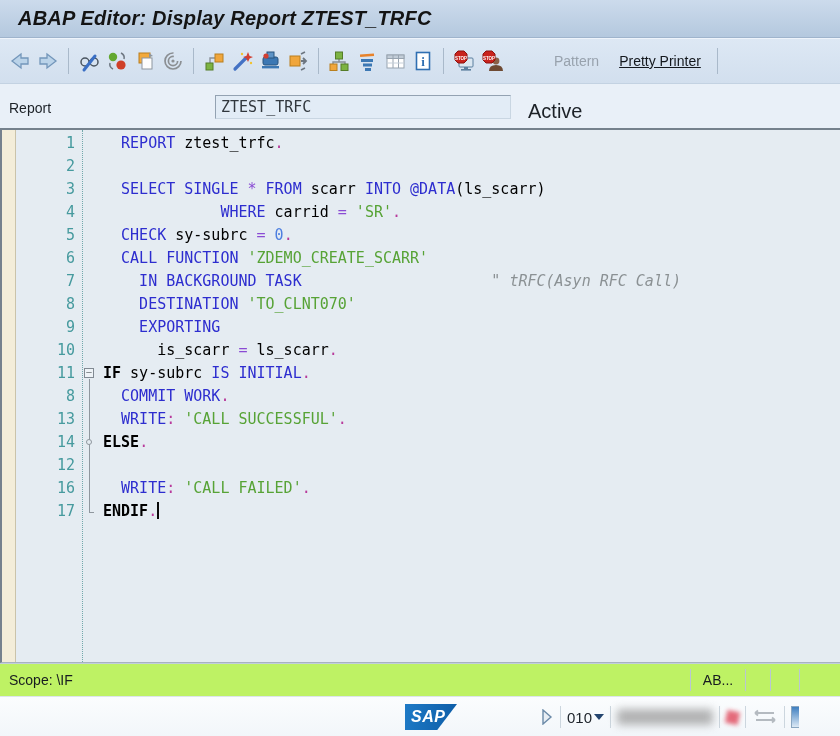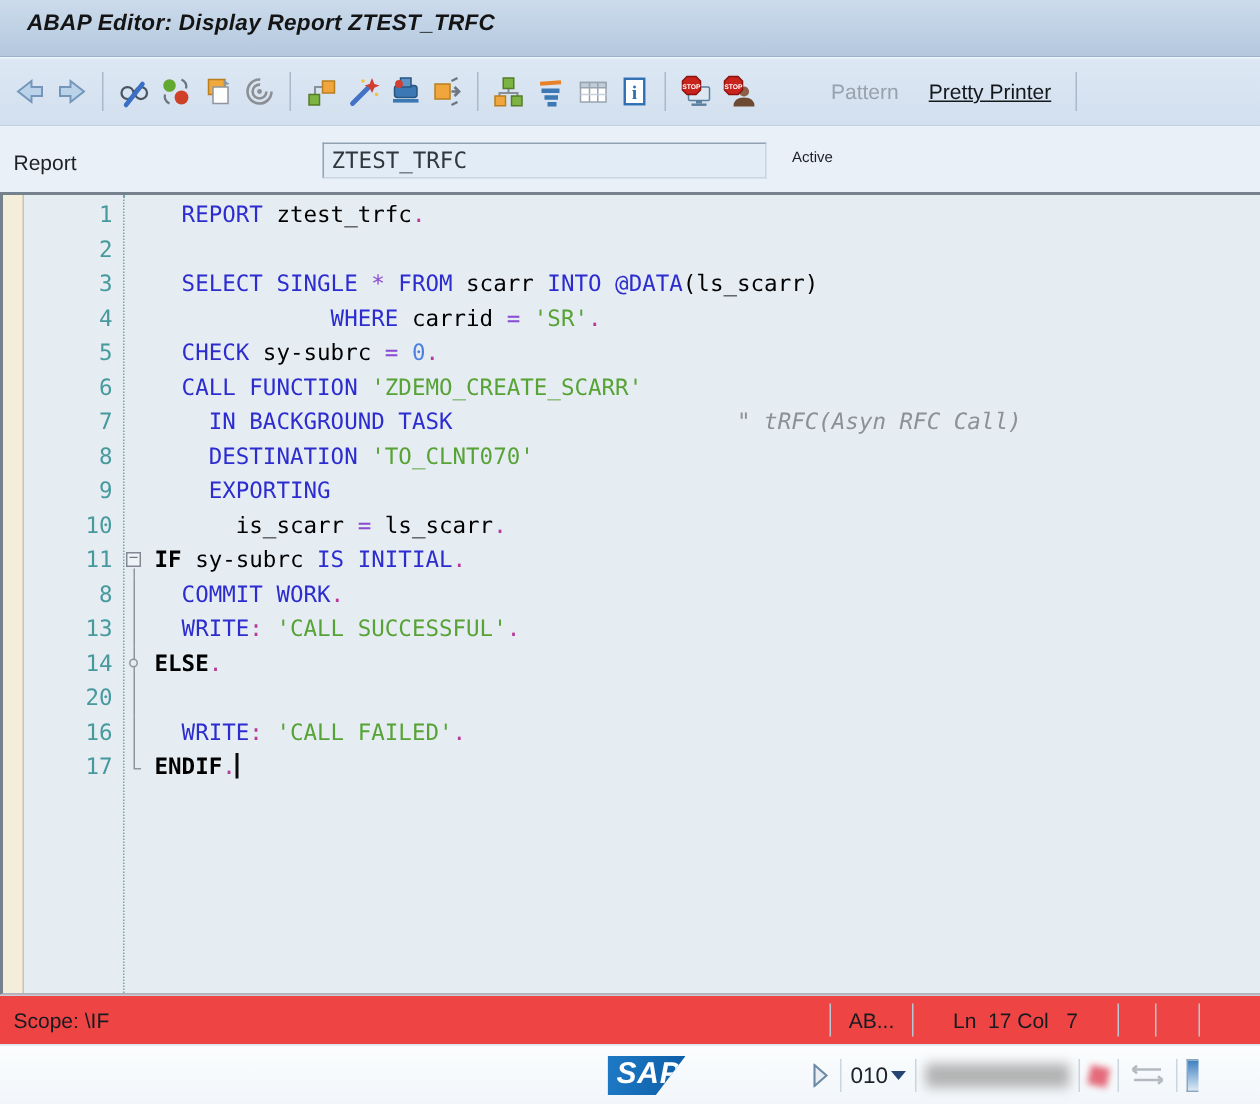--- a/index.html
+++ b/index.html
@@ -1,36 +1,36 @@
 <!DOCTYPE html>
 <html><head>
 <meta charset="utf-8">
 <style>
   html,body{margin:0;padding:0;}
   body{width:840px;height:736px;overflow:hidden;font-family:"Liberation Sans",sans-serif;background:#e9f0f8;position:relative;}
   
   .titlebar{position:absolute;left:0;top:0;width:840px;height:38px;
     background:linear-gradient(#ccdbec,#b4c8de);border-bottom:1px solid #9fb4cc;box-sizing:border-box;}
-  .titlebar .t{font-size:15px;font-weight:bold;font-style:italic;color:#141414;padding:7px 0 0 18px;letter-spacing:.2px;}
+  .titlebar .t{font-size:20px;font-weight:bold;font-style:italic;color:#141414;padding:7px 0 0 18px;letter-spacing:.2px;}
   
   .toolbar{position:absolute;left:0;top:38px;width:840px;height:46px;background:linear-gradient(#dde8f4,#d2dfee);
     border-top:1px solid #eef4fb;border-bottom:1px solid #c3d2e2;box-sizing:border-box;
     display:flex;align-items:center;padding-left:6px;}
   .tbtn{width:26px;height:26px;display:flex;align-items:center;justify-content:center;margin:0 1px;border-radius:3px;}
   .tsep{width:1px;height:26px;background:#a9b9ca;margin:0 6px;flex:none;}
   .tlabel{font-size:14px;margin:0 10px;white-space:nowrap;}
   .tlabel.disabled{color:#98a2ad;margin-left:48px;}
   .tlabel.enabled{color:#14181d;text-decoration:underline;}
   
   .reportrow{position:absolute;left:0;top:84px;width:840px;height:44px;background:#e9f0f8;}
   .reportrow .lbl{position:absolute;left:9px;top:16px;font-size:14px;color:#1c2127;}
   .reportrow input{position:absolute;left:215px;top:11px;width:296px;height:24px;box-sizing:border-box;
     background:#e2ecf6;border:1px solid #93a2b2;border-right-color:#c9d6e2;border-bottom-color:#c9d6e2;
     font-family:"DejaVu Sans Mono",monospace;font-size:15px;color:#31373d;padding:0 5px;}
-  .reportrow .active{position:absolute;left:528px;top:16px;font-size:10px;color:#1c2127;}
+  .reportrow .active{position:absolute;left:528px;top:16px;font-size:20px;color:#1c2127;}
   
   .editor{position:absolute;left:0;top:128px;width:840px;height:535px;box-sizing:border-box;
     background:#e5ecf2;border-top:2px solid #75818d;border-left:2px solid #75818d;border-bottom:1px solid #a8b3bf;}
   .margin-beige{position:absolute;left:0;top:0;bottom:0;width:13px;background:#f3edd9;border-right:1px solid #cac3aa;}
   .gutter-sep{position:absolute;left:80px;top:0;bottom:0;width:0;border-right:1px dotted #72a8ab;}
   .lines{position:absolute;left:14px;top:2px;right:0;}
   .cl{display:flex;height:23px;line-height:23px;white-space:pre;}
   .ln{width:66px;box-sizing:border-box;padding-right:7px;text-align:right;flex:none;
       font-family:"DejaVu Sans Mono",monospace;font-size:15px;color:#469a9e;}
   .fold{width:16px;flex:none;position:relative;}
@@ -46,30 +46,30 @@
   .caret{display:inline-block;width:2px;height:17px;background:#0a0a0a;vertical-align:-3px;}
   .vl{position:absolute;left:7px;width:1px;background:#8f979e;}
   .vl.full{top:0;bottom:0;}
   .vl.below{top:17px;bottom:0;}
   .vl.top{top:0;height:12px;}
   .hl{position:absolute;left:7px;top:12px;width:5px;height:1px;background:#8f979e;}
   .fbox{position:absolute;left:2px;top:6px;width:10px;height:10px;box-sizing:border-box;border:1px solid #818a93;
     background:#eef3f7;font-size:9px;line-height:7px;text-align:center;color:#4a4f54;font-family:"DejaVu Sans Mono",monospace;}
   .fcircle{position:absolute;left:4px;top:8px;width:6px;height:6px;box-sizing:border-box;border:1px solid #8f979e;border-radius:50%;background:#e5ecf2;}
   
-  .statusbar{position:absolute;left:0;top:663px;width:840px;height:33px;background:#ef4444;
+  .statusbar{position:absolute;left:0;top:663px;width:840px;height:33px;background:#bef264;
     border-top:1px solid #c2cfdc;box-sizing:border-box;display:flex;align-items:center;font-size:14px;color:#171b20;}
   .statusbar .scope{padding-left:9px;flex:1;}
   .scell{height:22px;line-height:22px;text-align:center;border-left:1px solid #b9c6d3;flex:none;}
   
   .bottombar{position:absolute;left:0;top:696px;width:840px;height:40px;background:linear-gradient(#fbfdfe,#f2f6fa);
     border-top:1px solid #dde5ec;box-sizing:border-box;}
   .saplogo{position:absolute;left:405px;top:7px;width:52px;height:26px;background:linear-gradient(100deg,#1e7ac6,#0d5ca6);
     clip-path:polygon(0 0,100% 0,62% 100%,0 100%);color:#fff;font-weight:bold;font-style:italic;
-    font-size:20px;line-height:25px;padding-left:6px;box-sizing:border-box;letter-spacing:.5px;}
+    font-size:16px;line-height:25px;padding-left:6px;box-sizing:border-box;letter-spacing:.5px;}
   .bright{position:absolute;left:540px;top:0;right:0;height:40px;display:flex;align-items:center;}
   .bsep{width:1px;height:22px;background:#ccd6de;margin:0 6px;flex:none;}
   .client{font-size:15px;color:#1d232a;white-space:nowrap;display:flex;align-items:center;gap:2px;}
   .client .dn{width:0;height:0;border-left:5px solid transparent;border-right:5px solid transparent;border-top:6px solid #24456f;}
   .blurbox{width:96px;height:16px;background:#9c9c9c;border-radius:2px;filter:blur(4px);opacity:.75;}
   .redblur{width:13px;height:13px;background:#e0475a;transform:rotate(12deg);filter:blur(2px);opacity:.8;}
   .clipicon{width:7px;height:20px;background:linear-gradient(#3f7fc0,#dce9f5);border:1px solid #8aa6c0;border-right:none;}
   svg{display:block;}
 </style>
 </head>
@@ -224,30 +224,29 @@
       <div class="cl"><span class="ln">5</span><span class="fold"></span><span class="codeln"><span class="tok-kw">  CHECK</span><span class="tok-id"> sy-subrc</span><span class="tok-op"> =</span><span class="tok-num"> 0</span><span class="tok-pun">.</span></span></div>
       <div class="cl"><span class="ln">6</span><span class="fold"></span><span class="codeln"><span class="tok-kw">  CALL FUNCTION</span><span class="tok-str"> 'ZDEMO_CREATE_SCARR'</span></span></div>
       <div class="cl"><span class="ln">7</span><span class="fold"></span><span class="codeln"><span class="tok-kw">    IN BACKGROUND TASK</span><span class="tok-cmt">                     " tRFC(Asyn RFC Call)</span></span></div>
       <div class="cl"><span class="ln">8</span><span class="fold"></span><span class="codeln"><span class="tok-kw">    DESTINATION</span><span class="tok-str"> 'TO_CLNT070'</span></span></div>
       <div class="cl"><span class="ln">9</span><span class="fold"></span><span class="codeln"><span class="tok-kw">    EXPORTING</span></span></div>
       <div class="cl"><span class="ln">10</span><span class="fold"></span><span class="codeln"><span class="tok-id">      is_scarr</span><span class="tok-op"> =</span><span class="tok-id"> ls_scarr</span><span class="tok-pun">.</span></span></div>
       <div class="cl"><span class="ln">11</span><span class="fold"><span class="fbox">–</span><span class="vl below"></span></span><span class="codeln"><span class="tok-bold">IF</span><span class="tok-id"> sy-subrc</span><span class="tok-kw"> IS INITIAL</span><span class="tok-pun">.</span></span></div>
       <div class="cl"><span class="ln">8</span><span class="fold"><span class="vl full"></span></span><span class="codeln"><span class="tok-kw">  COMMIT WORK</span><span class="tok-pun">.</span></span></div>
       <div class="cl"><span class="ln">13</span><span class="fold"><span class="vl full"></span></span><span class="codeln"><span class="tok-kw">  WRITE</span><span class="tok-pun">:</span><span class="tok-str"> 'CALL SUCCESSFUL'</span><span class="tok-pun">.</span></span></div>
       <div class="cl"><span class="ln">14</span><span class="fold"><span class="vl full"></span><span class="fcircle"></span></span><span class="codeln"><span class="tok-bold">ELSE</span><span class="tok-pun">.</span></span></div>
-      <div class="cl"><span class="ln">20</span><span class="fold"><span class="vl full"></span></span></div>
+      <div class="cl"><span class="ln">12</span><span class="fold"><span class="vl full"></span></span></div>
       <div class="cl"><span class="ln">16</span><span class="fold"><span class="vl full"></span></span><span class="codeln"><span class="tok-kw">  WRITE</span><span class="tok-pun">:</span><span class="tok-str"> 'CALL FAILED'</span><span class="tok-pun">.</span></span></div>
       <div class="cl"><span class="ln">17</span><span class="fold"><span class="vl top"></span><span class="hl"></span></span><span class="codeln"><span class="tok-bold">ENDIF</span><span class="tok-pun">.</span><span class="caret"></span></span></div>
     </div>
 </div>
 
 <div class="statusbar">
   <div class="scope">Scope: \IF</div>
   <div class="scell" style="width:54px">AB...</div>
-  <div class="scell" style="width:136px;white-space:pre">Ln  17 Col   7</div>
   <div class="scell" style="width:24px"></div>
   <div class="scell" style="width:28px"></div>
   <div class="scell" style="width:40px"></div>
 </div>
 
 <div class="bottombar">
   <div class="saplogo">SAP</div>
   <div class="bright">
     <svg width="14" height="16">
       <path d="M3 1 L11 8 L3 15 Z" fill="#e8eef4" stroke="#6b8aa8" stroke-width="1.4"></path>

